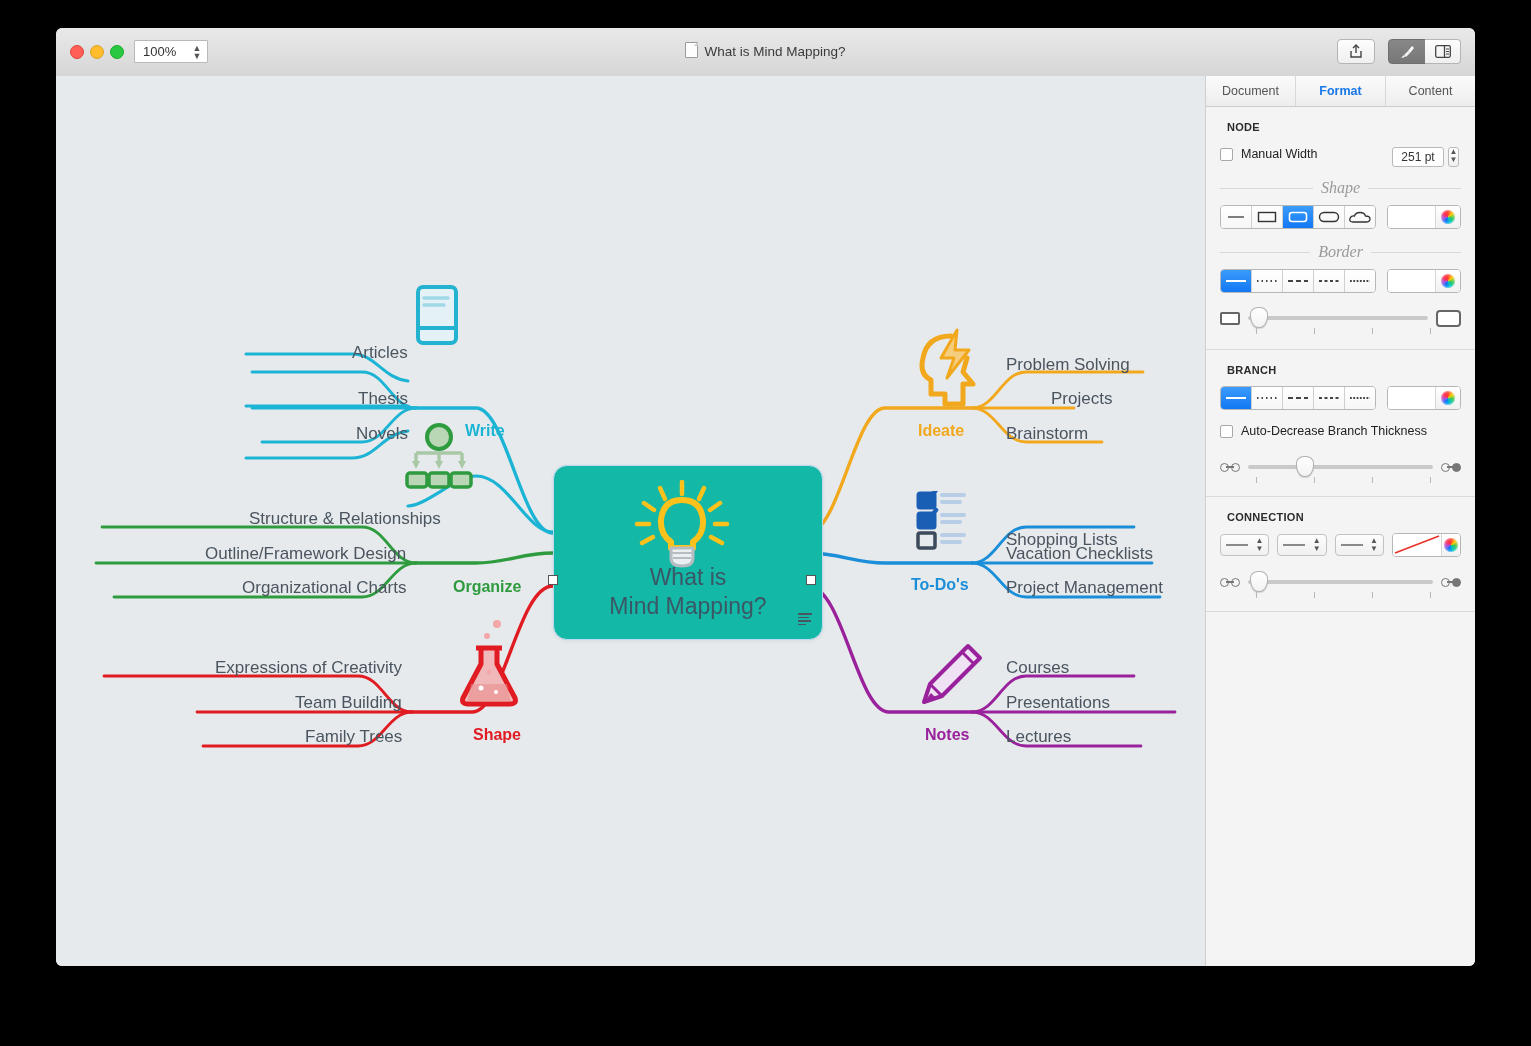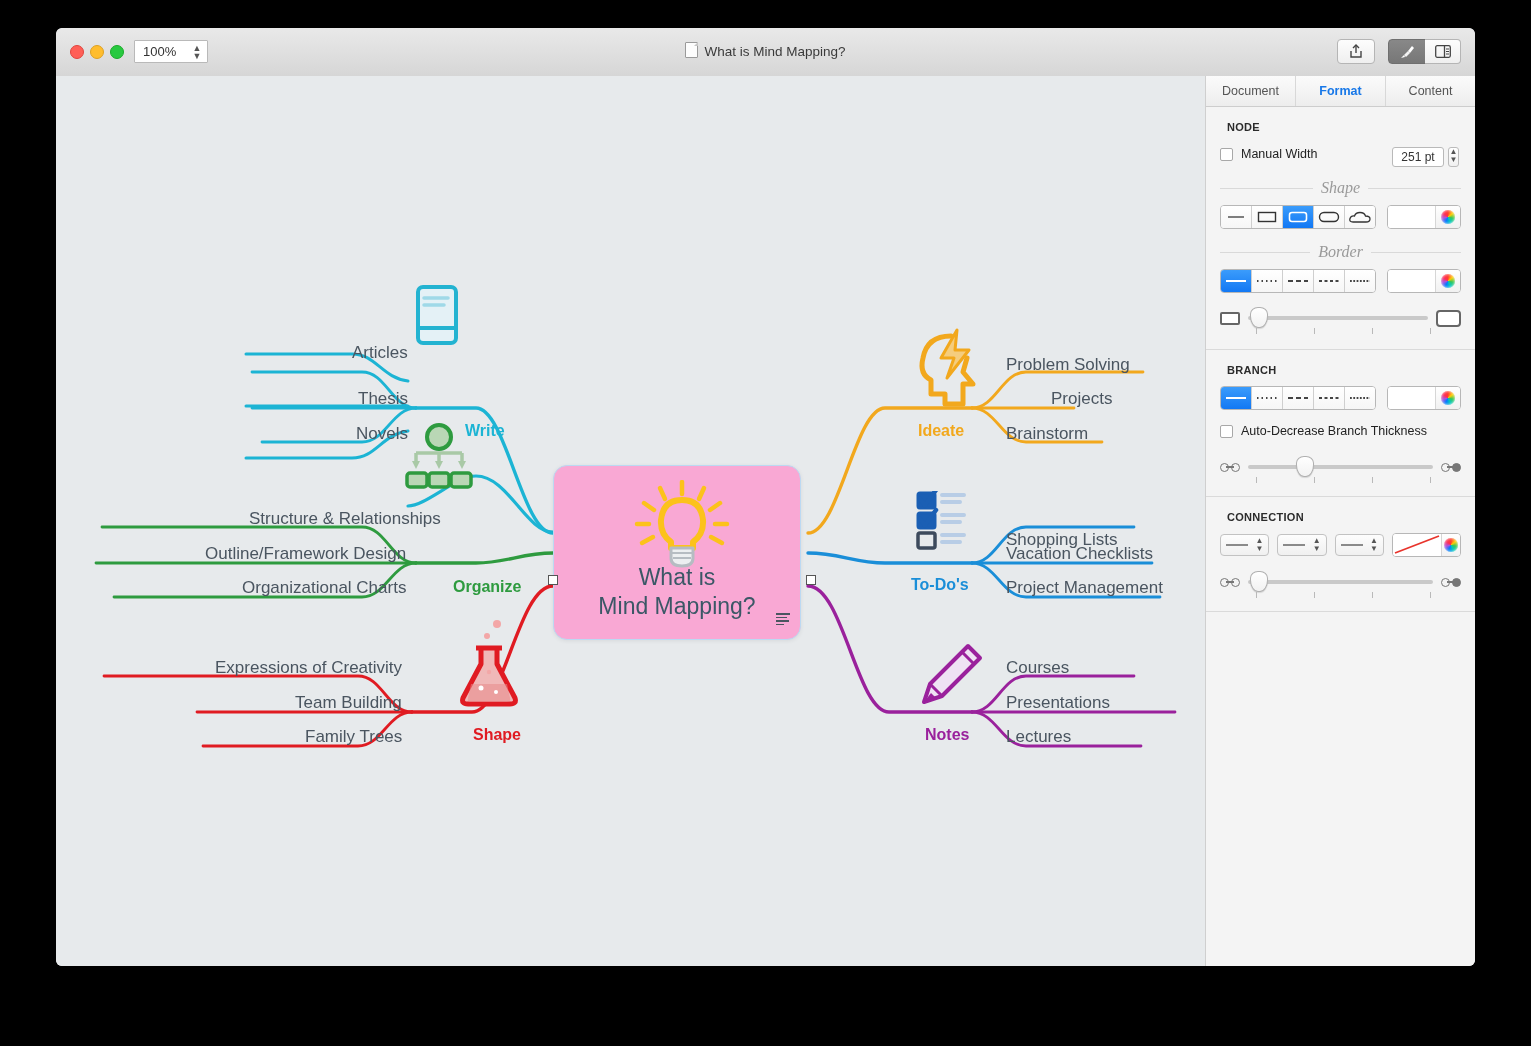--- a/index.html
+++ b/index.html
@@ -339,22 +339,22 @@
   }
   .mm-branch-label {
     position: absolute;
     font-size: 16px;
     font-weight: bold;
     white-space: nowrap;
   }
   #central-node {
     position: absolute;
     left: 497px; top: 389px;
-    width: 248px; height: 175px;
-    background: #f9a8d4;
+    width: 270px; height: 175px;
+    background: #14b8a6;
     border: 1.5px solid #bcd9f2;
     border-radius: 14px;
     box-shadow: 0 1px 4px rgba(0,0,0,0.07);
     box-sizing: border-box;
   }
   #central-title {
     position: absolute;
     left: 0; right: 0; top: 97px;
     text-align: center;
     font-size: 23px;

